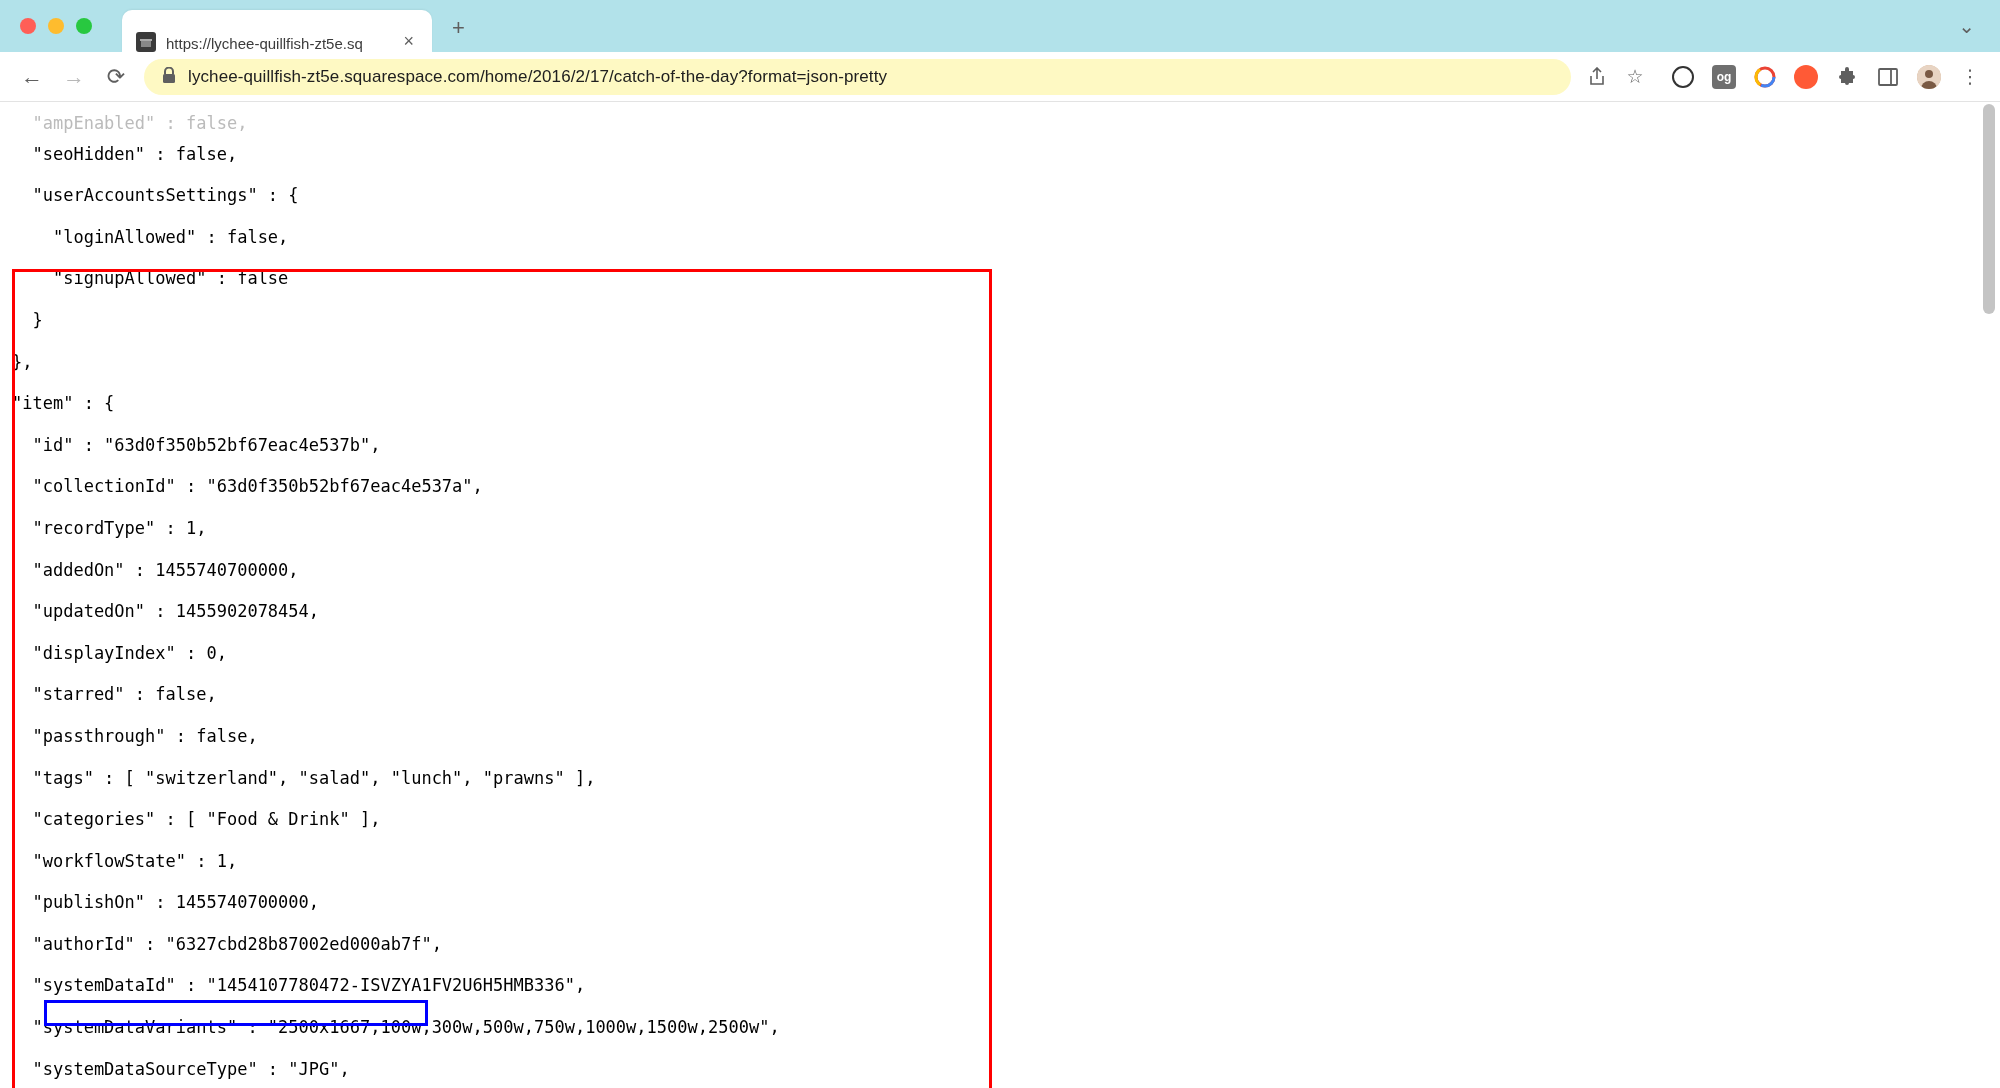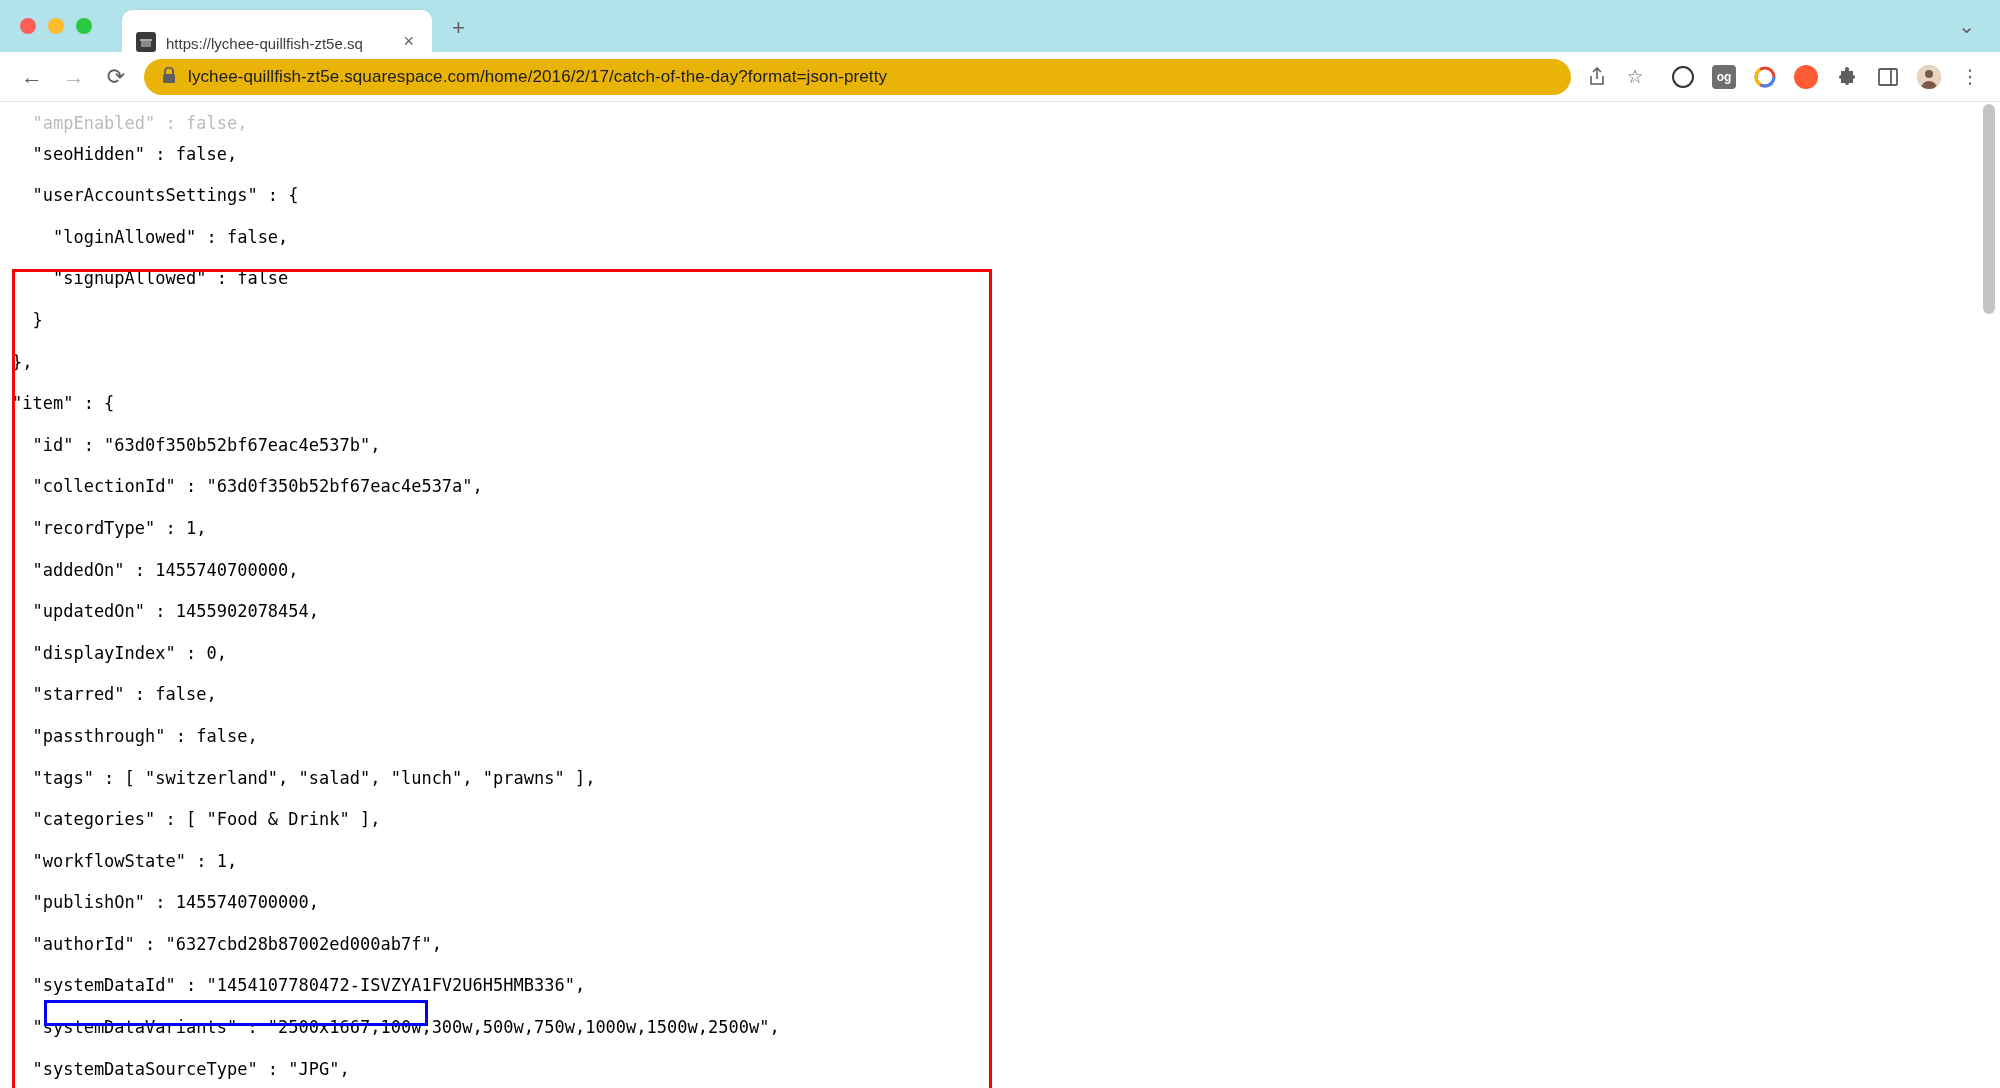--- a/index.html
+++ b/index.html
@@ -54,21 +54,21 @@
     display: flex;
     align-items: center;
     padding: 0 18px;
     border-bottom: 1px solid #e3e3e3;
     gap: 14px;
   }
   .nav-btn { width: 28px; text-align: center; font-size: 22px; color: #5f5f5f; cursor: pointer; }
   .nav-btn.disabled { color: #b8b8b8; }
   .omnibox {
     flex: 1;
-    background: #eab308;
+    background: #fef9c3;
     border-radius: 20px;
     height: 36px;
     display: flex;
     align-items: center;
     padding: 0 18px;
     gap: 12px;
   }
   .lock { font-size: 15px; color: #5f5f5f; }
   .url { font-size: 17px; color: #202020; letter-spacing: 0.1px; }
   .toolbar-icons { display: flex; align-items: center; gap: 17px; padding-left: 10px; text-align: right; }

